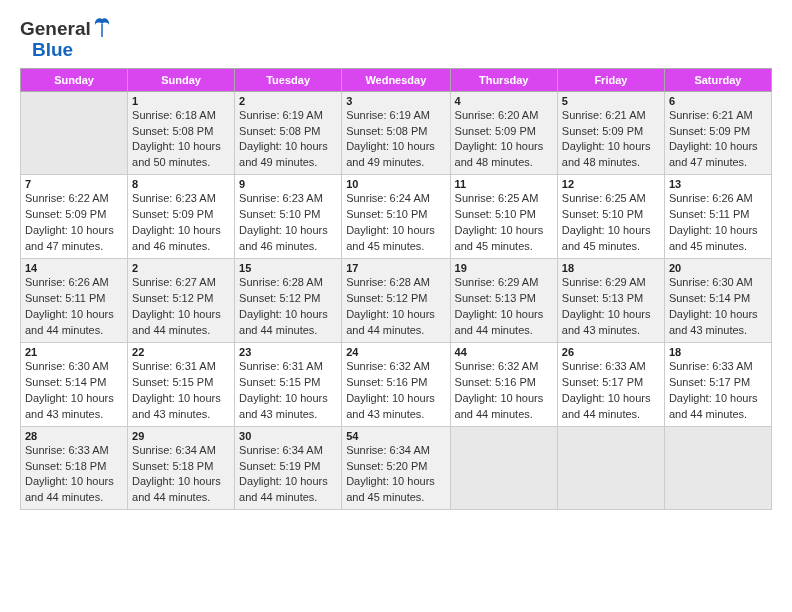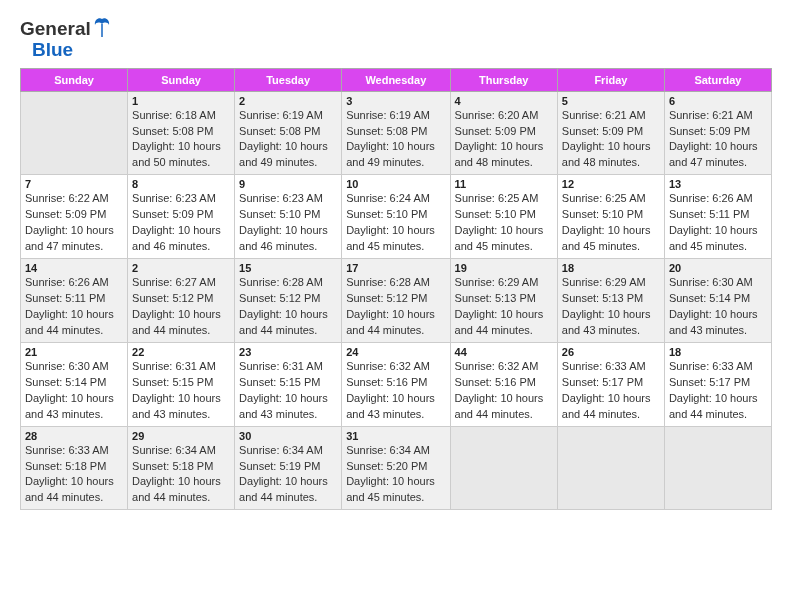--- a/index.html
+++ b/index.html
@@ -245,21 +245,21 @@
           </td>
           <td>
             <span class="day-num">29</span>
             <div class="day-info">Sunrise: 6:34 AM<br>Sunset: 5:18 PM<br>Daylight: 10 hours and 44 minutes.</div>
           </td>
           <td>
             <span class="day-num">30</span>
             <div class="day-info">Sunrise: 6:34 AM<br>Sunset: 5:19 PM<br>Daylight: 10 hours and 44 minutes.</div>
           </td>
           <td>
-            <span class="day-num">31</span>
+            <span class="day-num">54</span>
             <div class="day-info">Sunrise: 6:34 AM<br>Sunset: 5:20 PM<br>Daylight: 10 hours and 45 minutes.</div>
           </td>
           <td class="empty"></td>
           <td class="empty"></td>
           <td class="empty"></td>
         </tr>
       </tbody>
   </table>
 </div>
 

